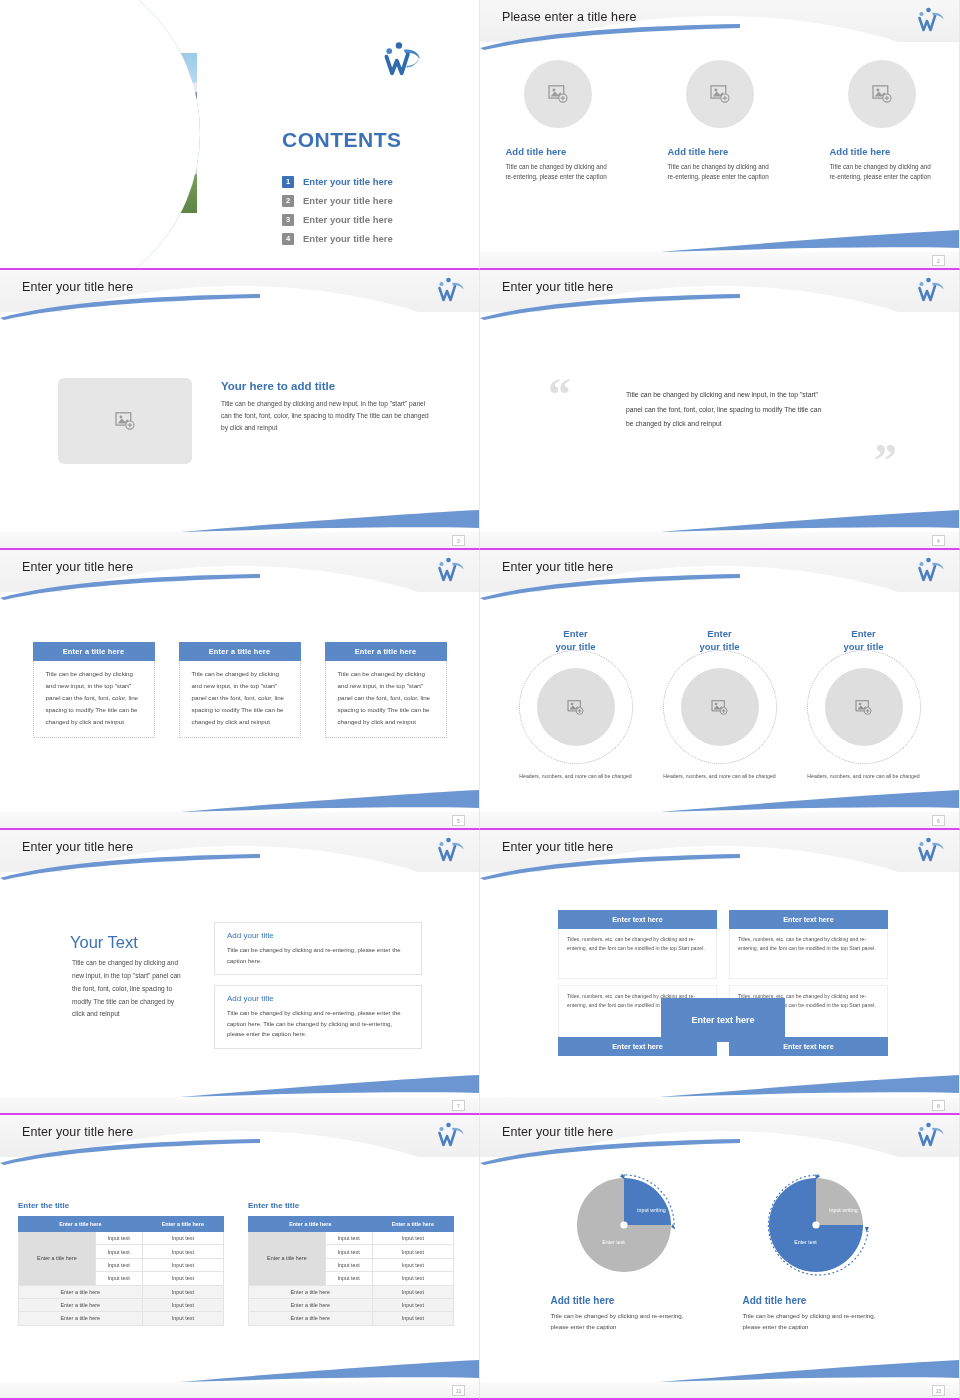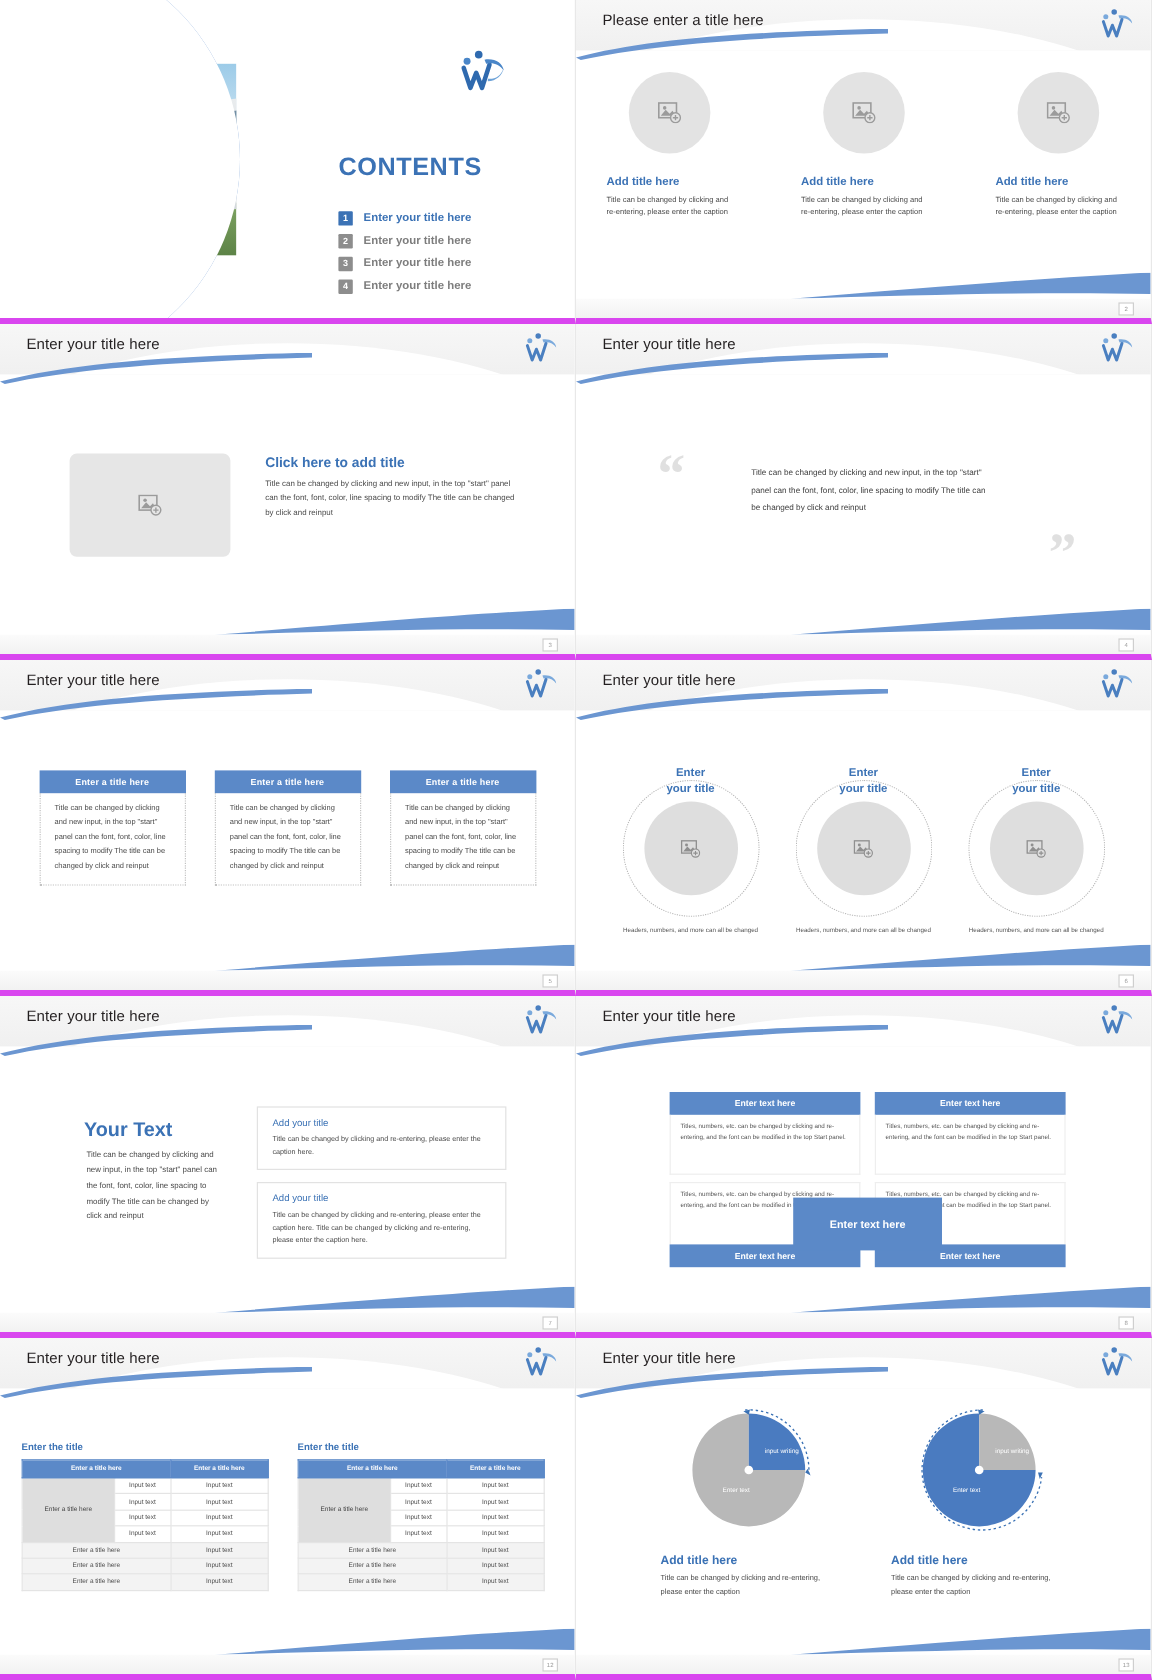--- a/index.html
+++ b/index.html
@@ -13,21 +13,21 @@
     display: grid;
     grid-template-columns: 480px 480px;
     grid-template-rows: 270px 280px 280px 285px 285px;
     width: 960px; height: 1400px;
   }
   .slide {
     position: relative;
     background: #ffffff;
     overflow: hidden;
     border-right: 1px solid #e8e8e8;
-    border-bottom: 5px solid #d946ef;
+    border-bottom: 2px solid #d946ef;
   }
 
   
   .hdr-band {
     position: absolute; left: 0; top: 0; width: 100%; height: 42px;
     background: linear-gradient(#f7f7f7, #f0f0f0);
     overflow: hidden;
   }
   .hdr-curve {
     position: absolute; left: -10%; top: 16px; width: 120%; height: 120px;
@@ -190,29 +190,29 @@
   .ring-outer {
     position: relative; width: 114px; height: 114px; margin: 22px auto 0 auto;
     border: 1px dotted #b9b9b9; border-radius: 50%;
     display: flex; align-items: center; justify-content: center;
   }
   .ring-inner {
     width: 78px; height: 78px; border-radius: 50%; background: #dedede;
     display: flex; align-items: center; justify-content: center;
   }
   .ring-title {
-    position: absolute; left: 0; top: 11px; width: 100%;
+    position: absolute; left: 0; top: 0; width: 100%;
     font-size: 9.5px; font-weight: bold; color: #3b72b5; line-height: 1.35;
     z-index: 2;
   }
   .ring-cap { font-size: 5.2px; color: #555; line-height: 1.6; margin-top: 8px; }
 
   
   .yt-title { position: absolute; left: 70px; top: 103px;
-              font-size: 16.5px; font-weight: bold; color: #3b72b5; }
+              font-size: 16.5px; font-weight: normal; color: #3b72b5; }
   .yt-body { position: absolute; left: 72px; top: 127px; width: 112px;
              font-size: 6.6px; color: #4a4a4a; line-height: 1.95; }
   .yt-box { position: absolute; left: 214px; width: 208px;
             border: 1px solid #e2e2e2; padding: 8px 10px 10px 12px; }
   .yt-box.one { top: 92px; height: 53px; }
   .yt-box.two { top: 155px; height: 64px; }
   .yt-box .h { font-size: 8px; font-weight: normal; color: #3b72b5; margin-bottom: 5px; }
   .yt-box .p { font-size: 6px; color: #4a4a4a; line-height: 1.75; }
 
   
@@ -445,21 +445,21 @@
 
     <div class="img-ph-rect">
       <svg class="ph-icon" viewBox="0 0 24 22">
           <rect x="1" y="1" width="18" height="15" fill="none" stroke="#9b9b9b" stroke-width="1.6"></rect>
           <circle cx="7" cy="6" r="1.8" fill="#9b9b9b"></circle>
           <path d="M3 14 L8 8 L12 12 L15 9 L18 14 Z" fill="#9b9b9b"></path>
           <circle cx="18" cy="16" r="5" fill="#e6e6e6" stroke="#9b9b9b" stroke-width="1.4"></circle>
           <path d="M18 13.3 V18.7 M15.3 16 H20.7" stroke="#9b9b9b" stroke-width="1.4"></path>
         </svg>
     </div>
-    <div class="s3-title">Click here to add title</div>
+    <div class="s3-title">Your here to add title</div>
     <div class="s3-body">Title can be changed by clicking and new input, in the top "start" panel can the font, font, color, line spacing to modify The title can be changed by click and reinput</div>
 
     <div class="foot-swoosh">
       <svg width="300" height="22" viewBox="0 0 300 22">
           <path d="M300 0 L300 18 C200 16 110 19 0 22 C120 12 220 4 300 0 Z" fill="#6b96d1"></path>
         </svg>
     </div>
     <div class="foot-band"></div>
     <div class="pagenum">3</div>
   </div>

